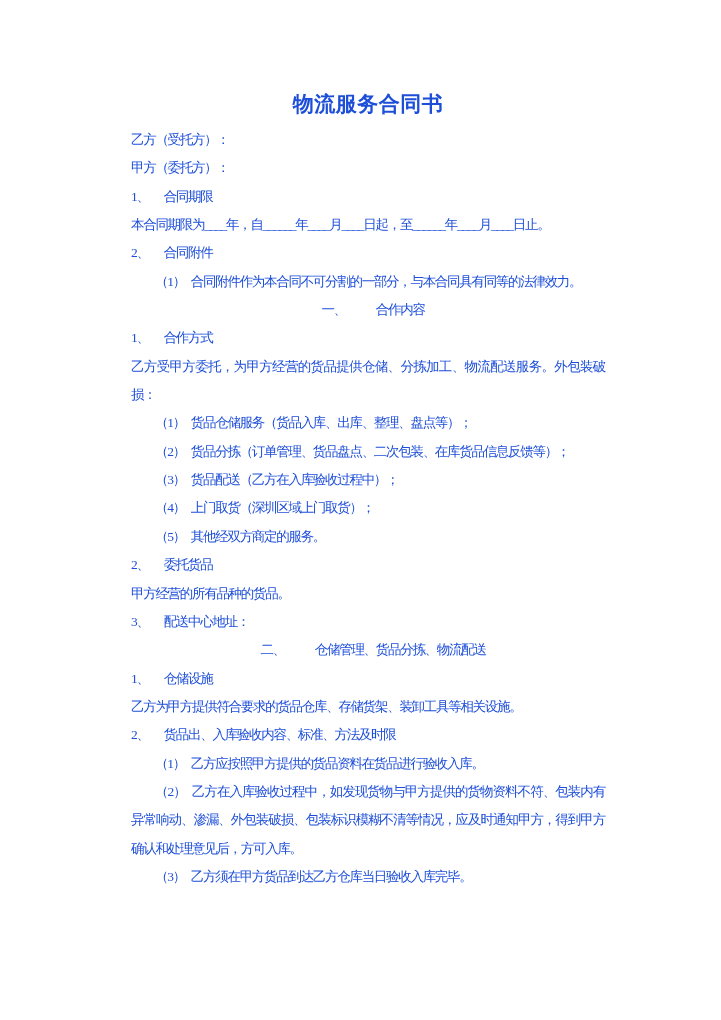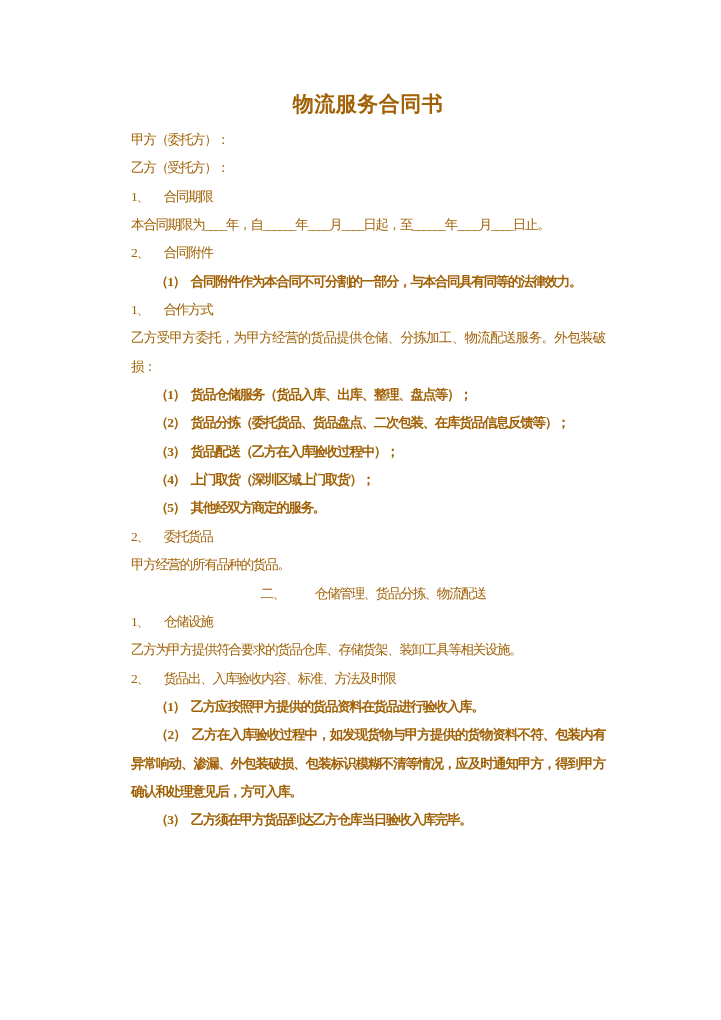--- a/index.html
+++ b/index.html
@@ -5,21 +5,21 @@
   html, body {
     margin: 0;
     padding: 0;
     background: #ffffff;
   }
   .page {
     position: relative;
     width: 721px;
     height: 1020px;
     background: #ffffff;
-    color: #a16207;
+    color: #1d4ed8;
     font-family: "Liberation Serif", "DejaVu Serif", serif;
     font-size: 13.5px;
     letter-spacing: -1.3px;
     box-sizing: border-box;
     padding: 89px 116px 0 131px;
     overflow: hidden;
   }
   .line {
     margin: 0;
     line-height: 28.35px;
@@ -38,64 +38,65 @@
   }
   .center {
     text-align: center;
     padding-left: 10px;
   }
   .center .no {
     margin-right: 30px;
   }
   .sub {
     text-indent: 24px;
-    font-weight: bold;
   }
   .sub .sno {
     margin-right: 6px;
   }
 </style>
 </head>
 <body>
 
 <div class="page">
 
   <p class="title">物流服务合同书</p>
 
+  <p class="line para">乙方（受托方）：</p>
   <p class="line para">甲方（委托方）：</p>
-  <p class="line para">乙方（受托方）：</p>
 
   <p class="line num"><span class="no">1、</span><span>合同期限</span></p>
 
   <p class="line para">本合同期限为____年，自______年____月____日起，至______年____月____日止。</p>
 
   <p class="line num"><span class="no">2、</span><span>合同附件</span></p>
 
   <p class="line sub"><span class="sno">（1）</span><span>合同附件作为本合同不可分割的一部分，与本合同具有同等的法律效力。</span></p>
 
 
+  <p class="line center"><span class="no">一、</span><span>合作内容</span></p>
 
   <p class="line num"><span class="no">1、</span><span>合作方式</span></p>
 
   <p class="line para">乙方受甲方委托，为甲方经营的货品提供仓储、分拣加工、物流配送服务。外包装破损：</p>
 
   <p class="line sub"><span class="sno">（1）</span><span>货品仓储服务（货品入库、出库、整理、盘点等）；</span></p>
 
-  <p class="line sub"><span class="sno">（2）</span><span>货品分拣（委托货品、货品盘点、二次包装、在库货品信息反馈等）；</span></p>
+  <p class="line sub"><span class="sno">（2）</span><span>货品分拣（订单管理、货品盘点、二次包装、在库货品信息反馈等）；</span></p>
 
   <p class="line sub"><span class="sno">（3）</span><span>货品配送（乙方在入库验收过程中）；</span></p>
 
   <p class="line sub"><span class="sno">（4）</span><span>上门取货（深圳区域上门取货）；</span></p>
 
   <p class="line sub"><span class="sno">（5）</span><span>其他经双方商定的服务。</span></p>
 
   <p class="line num"><span class="no">2、</span><span>委托货品</span></p>
 
   <p class="line para">甲方经营的所有品种的货品。</p>
 
+  <p class="line num"><span class="no">3、</span><span>配送中心地址：</span></p>
 
   <p class="line center"><span class="no">二、</span><span>仓储管理、货品分拣、物流配送</span></p>
 
   <p class="line num"><span class="no">1、</span><span>仓储设施</span></p>
 
   <p class="line para">乙方为甲方提供符合要求的货品仓库、存储货架、装卸工具等相关设施。</p>
 
   <p class="line num"><span class="no">2、</span><span>货品出、入库验收内容、标准、方法及时限</span></p>
 
   <p class="line sub"><span class="sno">（1）</span><span>乙方应按照甲方提供的货品资料在货品进行验收入库。</span></p>

